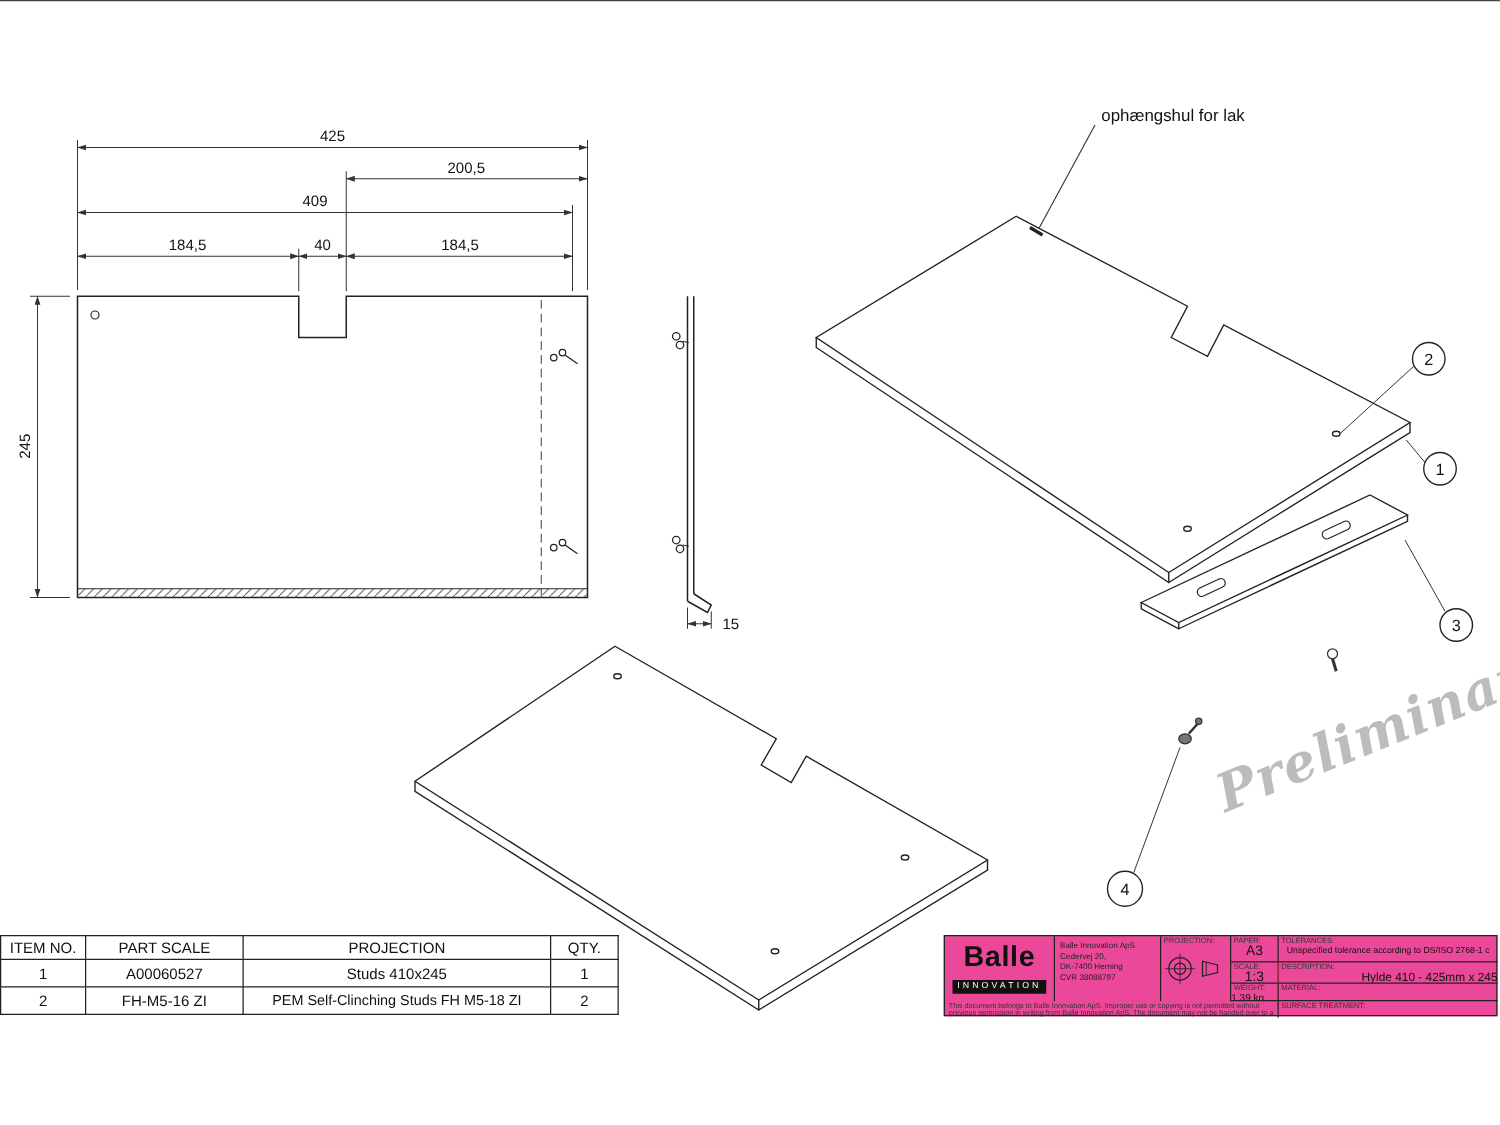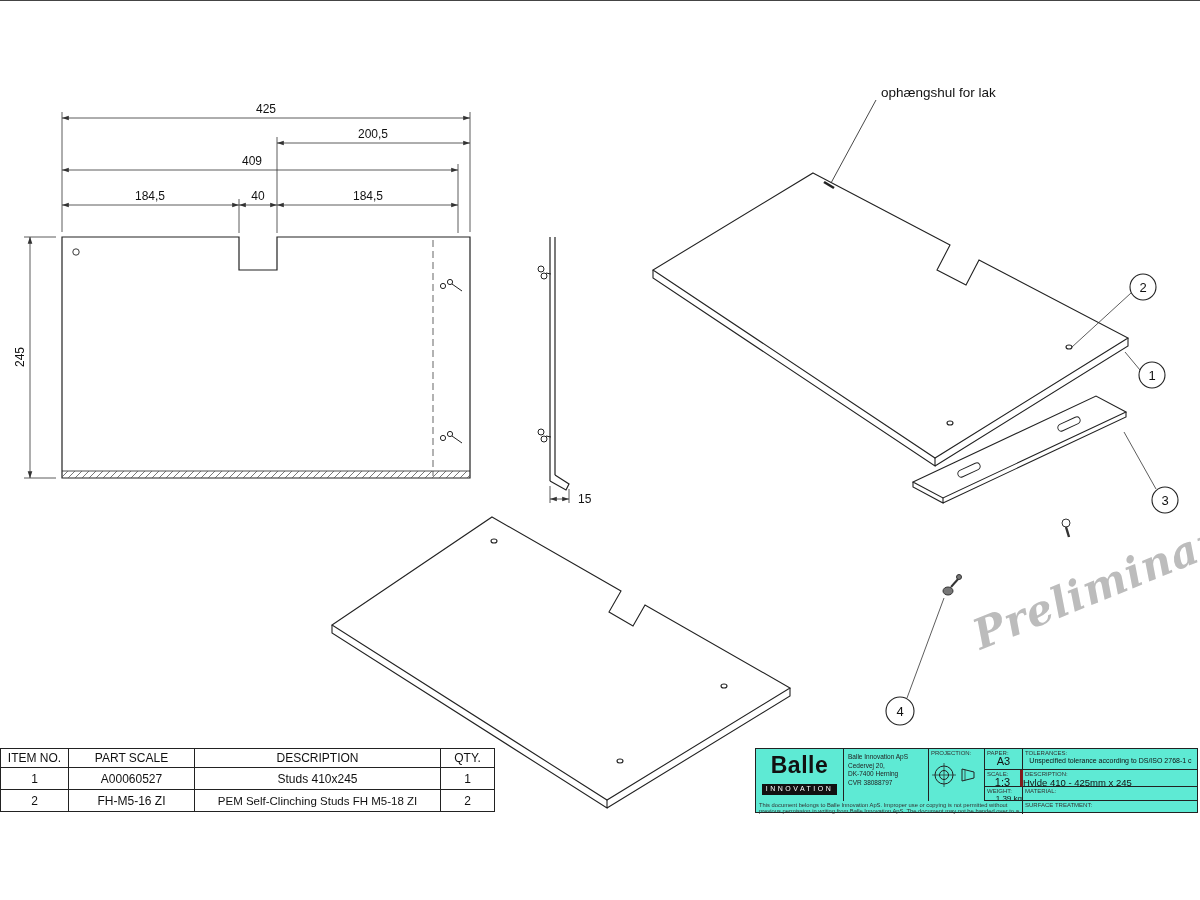--- a/index.html
+++ b/index.html
@@ -29,44 +29,44 @@
   }
   table.bom th, table.bom td {
     border:1px solid #222; text-align:center; font-weight:normal;
     height:21px; padding:0 3px; white-space:nowrap;
   }
   table.bom tr.bom-head th { height:18px; }
 
   
   .titleblock {
     position:absolute; left:755px; top:748px; width:443px; height:65px;
-    border:1px solid #222; box-sizing:border-box; background:#5eead4; color:#111;
+    border:1px solid #222; box-sizing:border-box; background:#ec4899; color:#111;
   }
   .tb-cell { position:absolute; box-sizing:border-box; overflow:hidden; }
   .tb-label { font-size:6px; color:#333; display:block; padding:1px 0 0 2px; line-height:7px; }
   .tb-logo   { left:0;   top:0;  width:88px;  height:52px; border-right:1px solid #222; text-align:center; }
   .tb-brand  { font-size:23px; font-weight:bold; letter-spacing:0.5px; line-height:24px; margin-top:4px; }
   .tb-brandsub { display:inline-block; background:#111; color:#fff; font-size:7px;
                  letter-spacing:2.5px; padding:1.5px 4px; line-height:8px; }
   .tb-addr   { left:88px; top:0;  width:85px;  height:52px; border-right:1px solid #222;
                font-size:6.5px; line-height:8.5px; padding:4px 0 0 4px; color:#222; }
   .tb-proj   { left:173px; top:0; width:56px;  height:52px; border-right:1px solid #222; }
   .tb-paper  { left:229px; top:0; width:38px;  height:21px; border-right:1px solid #222; border-bottom:1px solid #222; }
   .tb-tol    { left:267px; top:0; width:175px; height:21px; border-bottom:1px solid #222; }
-  .tb-scale  { left:229px; top:21px; width:38px; height:17px; border-right:3px solid #7f1d1d; border-bottom:1px solid #222; }
+  .tb-scale  { left:229px; top:21px; width:38px; height:17px; border-right:1px solid #7f1d1d; border-bottom:1px solid #222; }
   .tb-desc   { left:267px; top:21px; width:175px; height:17px; border-bottom:1px solid #222; }
   .tb-weight { left:229px; top:38px; width:38px; height:14px; border-right:1px solid #222; border-bottom:1px solid #222; }
   .tb-mat    { left:267px; top:38px; width:175px; height:14px; border-bottom:1px solid #222; }
   .tb-disc   { left:0; top:52px; width:267px; height:13px; border-right:1px solid #222;
                font-size:5.8px; line-height:6.2px; color:#333; padding:0.5px 3px; }
   .tb-surf   { left:267px; top:52px; width:175px; height:13px; }
   .tb-val-center { text-align:center; font-size:11px; line-height:9px; }
   .tb-tolval { font-size:7px; text-align:center; line-height:8px; }
-  .tb-descval { font-size:9.5px; text-align:left; line-height:9px; }
-  .tb-weightval { font-size:8px; text-align:right; line-height:8px; }
+  .tb-descval { font-size:9.5px; text-align:right; line-height:9px; }
+  .tb-weightval { font-size:8px; text-align:left; line-height:8px; }
 </style>
 </head>
 <body>
 
 <div class="sheet">
 
   <div class="frame-top"></div>
 
   <svg width="1200" height="900" viewBox="0 0 1200 900">
     <defs>
@@ -215,21 +215,21 @@
     <colgroup>
       <col style="width:68px">
         <col style="width:126px">
         <col style="width:246px">
         <col style="width:54px">
     </colgroup>
     <tbody>
       <tr class="bom-head">
         <th>ITEM NO.</th>
         <th>PART SCALE</th>
-        <th>DESCRIPTION</th>
+        <th>PROJECTION</th>
         <th>QTY.</th>
       </tr>
       <tr>
         <td>1</td>
         <td>A00060527</td>
         <td>Studs 410x245</td>
         <td>1</td>
       </tr>
       <tr>
         <td>2</td>

